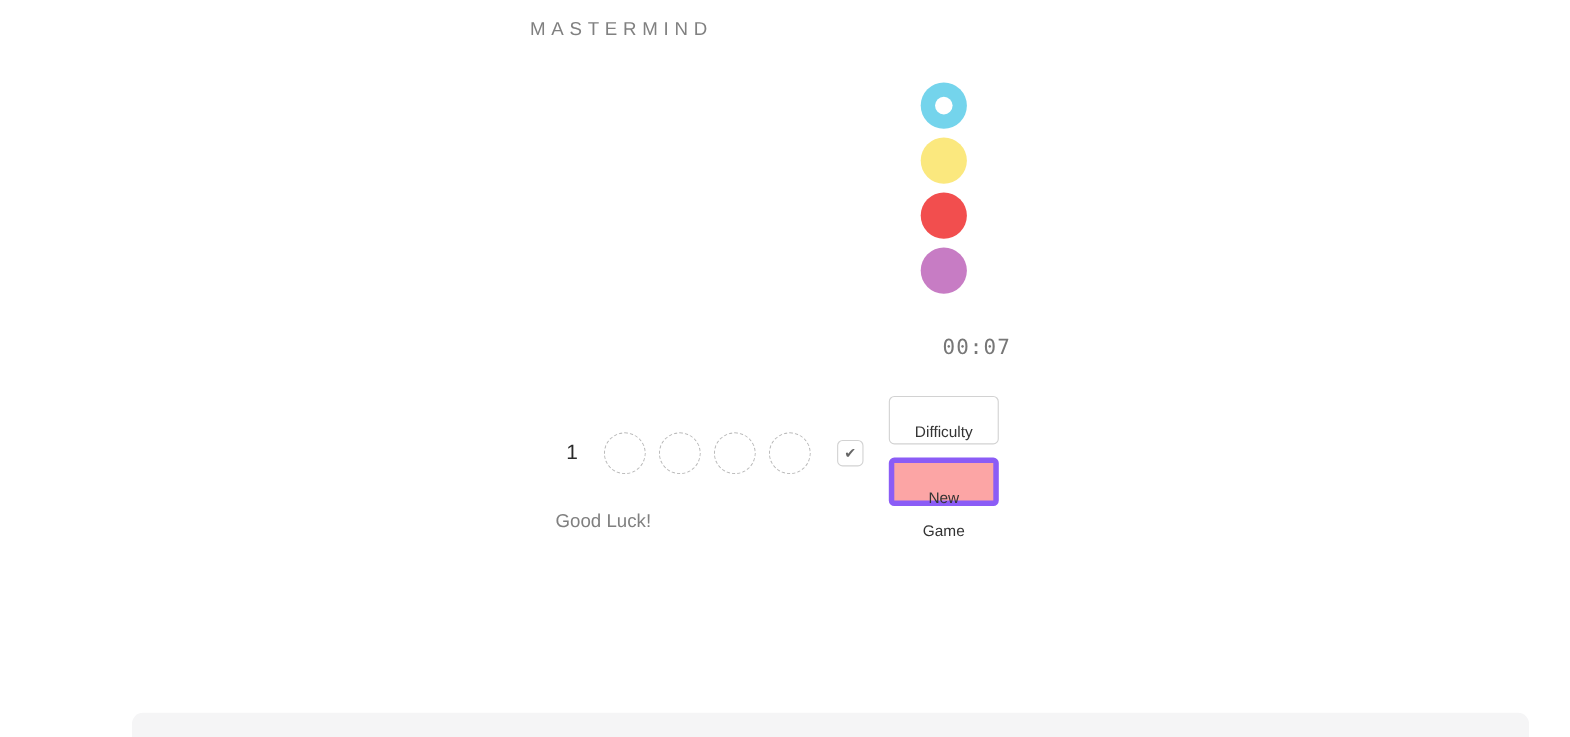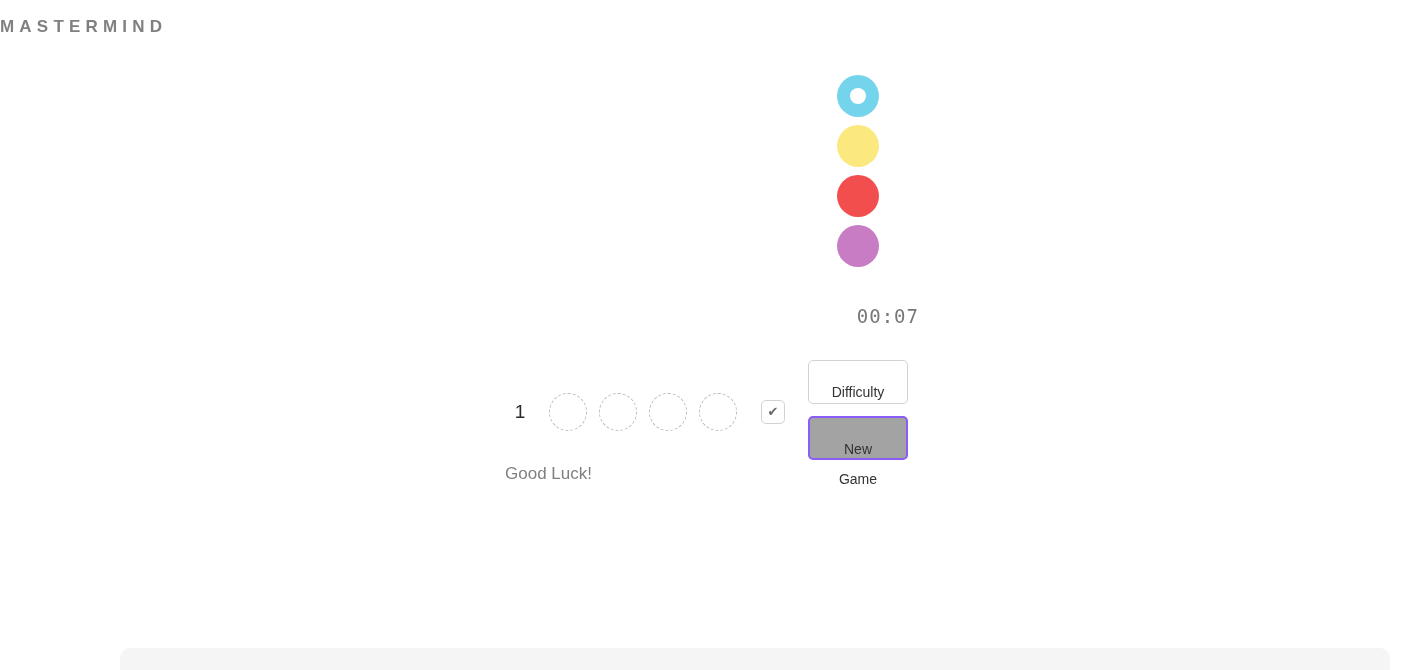--- a/index.html
+++ b/index.html
@@ -14,26 +14,26 @@
     overflow: hidden;
     position: relative;
   }
 
   
   #game-title {
     position: absolute;
     top: 17px;
     left: 0;
     width: 1130px;
-    text-align: left;
+    text-align: center;
     font-family: "Liberation Sans", sans-serif;
     font-size: 17px;
     letter-spacing: 5.2px;
     color: #808080;
-    font-weight: 700;
+    font-weight: 400;
     user-select: none;
   }
 
   
   #color-palette {
     position: absolute;
     left: 837px;
     top: 75px;
     width: 42px;
   }
@@ -92,22 +92,22 @@
     line-height: 30px;
     cursor: pointer;
     box-sizing: border-box;
     padding: 16px;
   }
   .ctrl-btn.normal {
     background: #ffffff;
     border: 1px solid #d2d2d2;
   }
   .ctrl-btn.active {
-    background: #a3a3a3;
-    border: 2px solid #8b5cf6;
+    background: #fca5a5;
+    border: 5px solid #8b5cf6;
   }
 
   
   #guess-row {
     position: absolute;
     left: 505px;
     top: 392px;
     height: 40px;
     display: flex;
     align-items: center;

